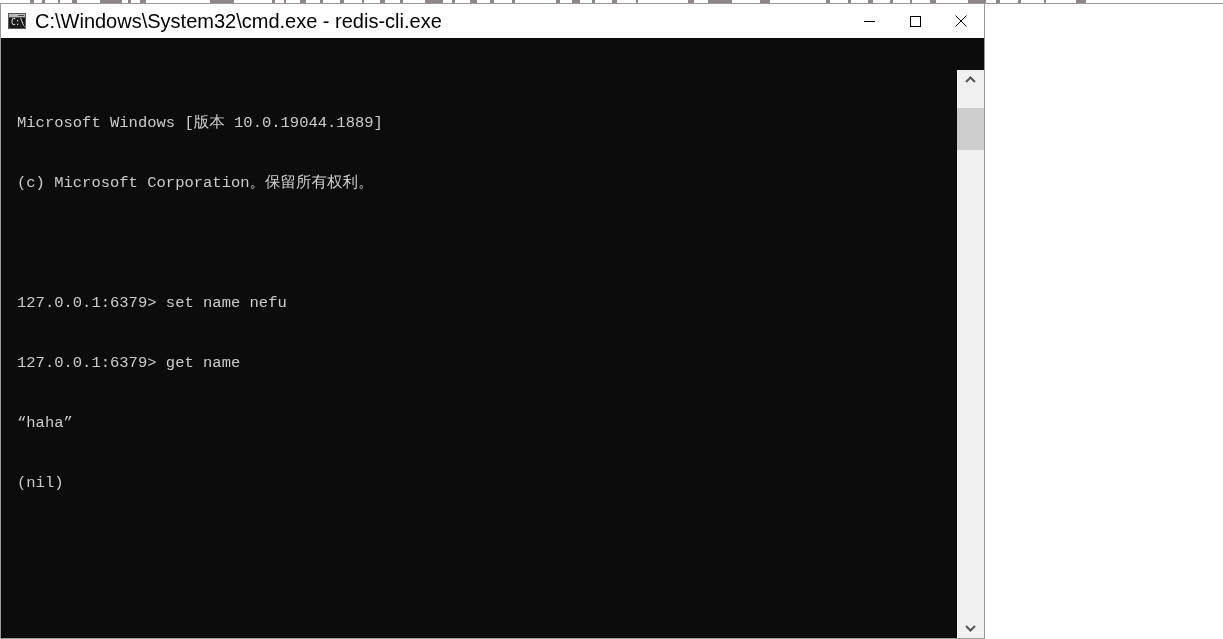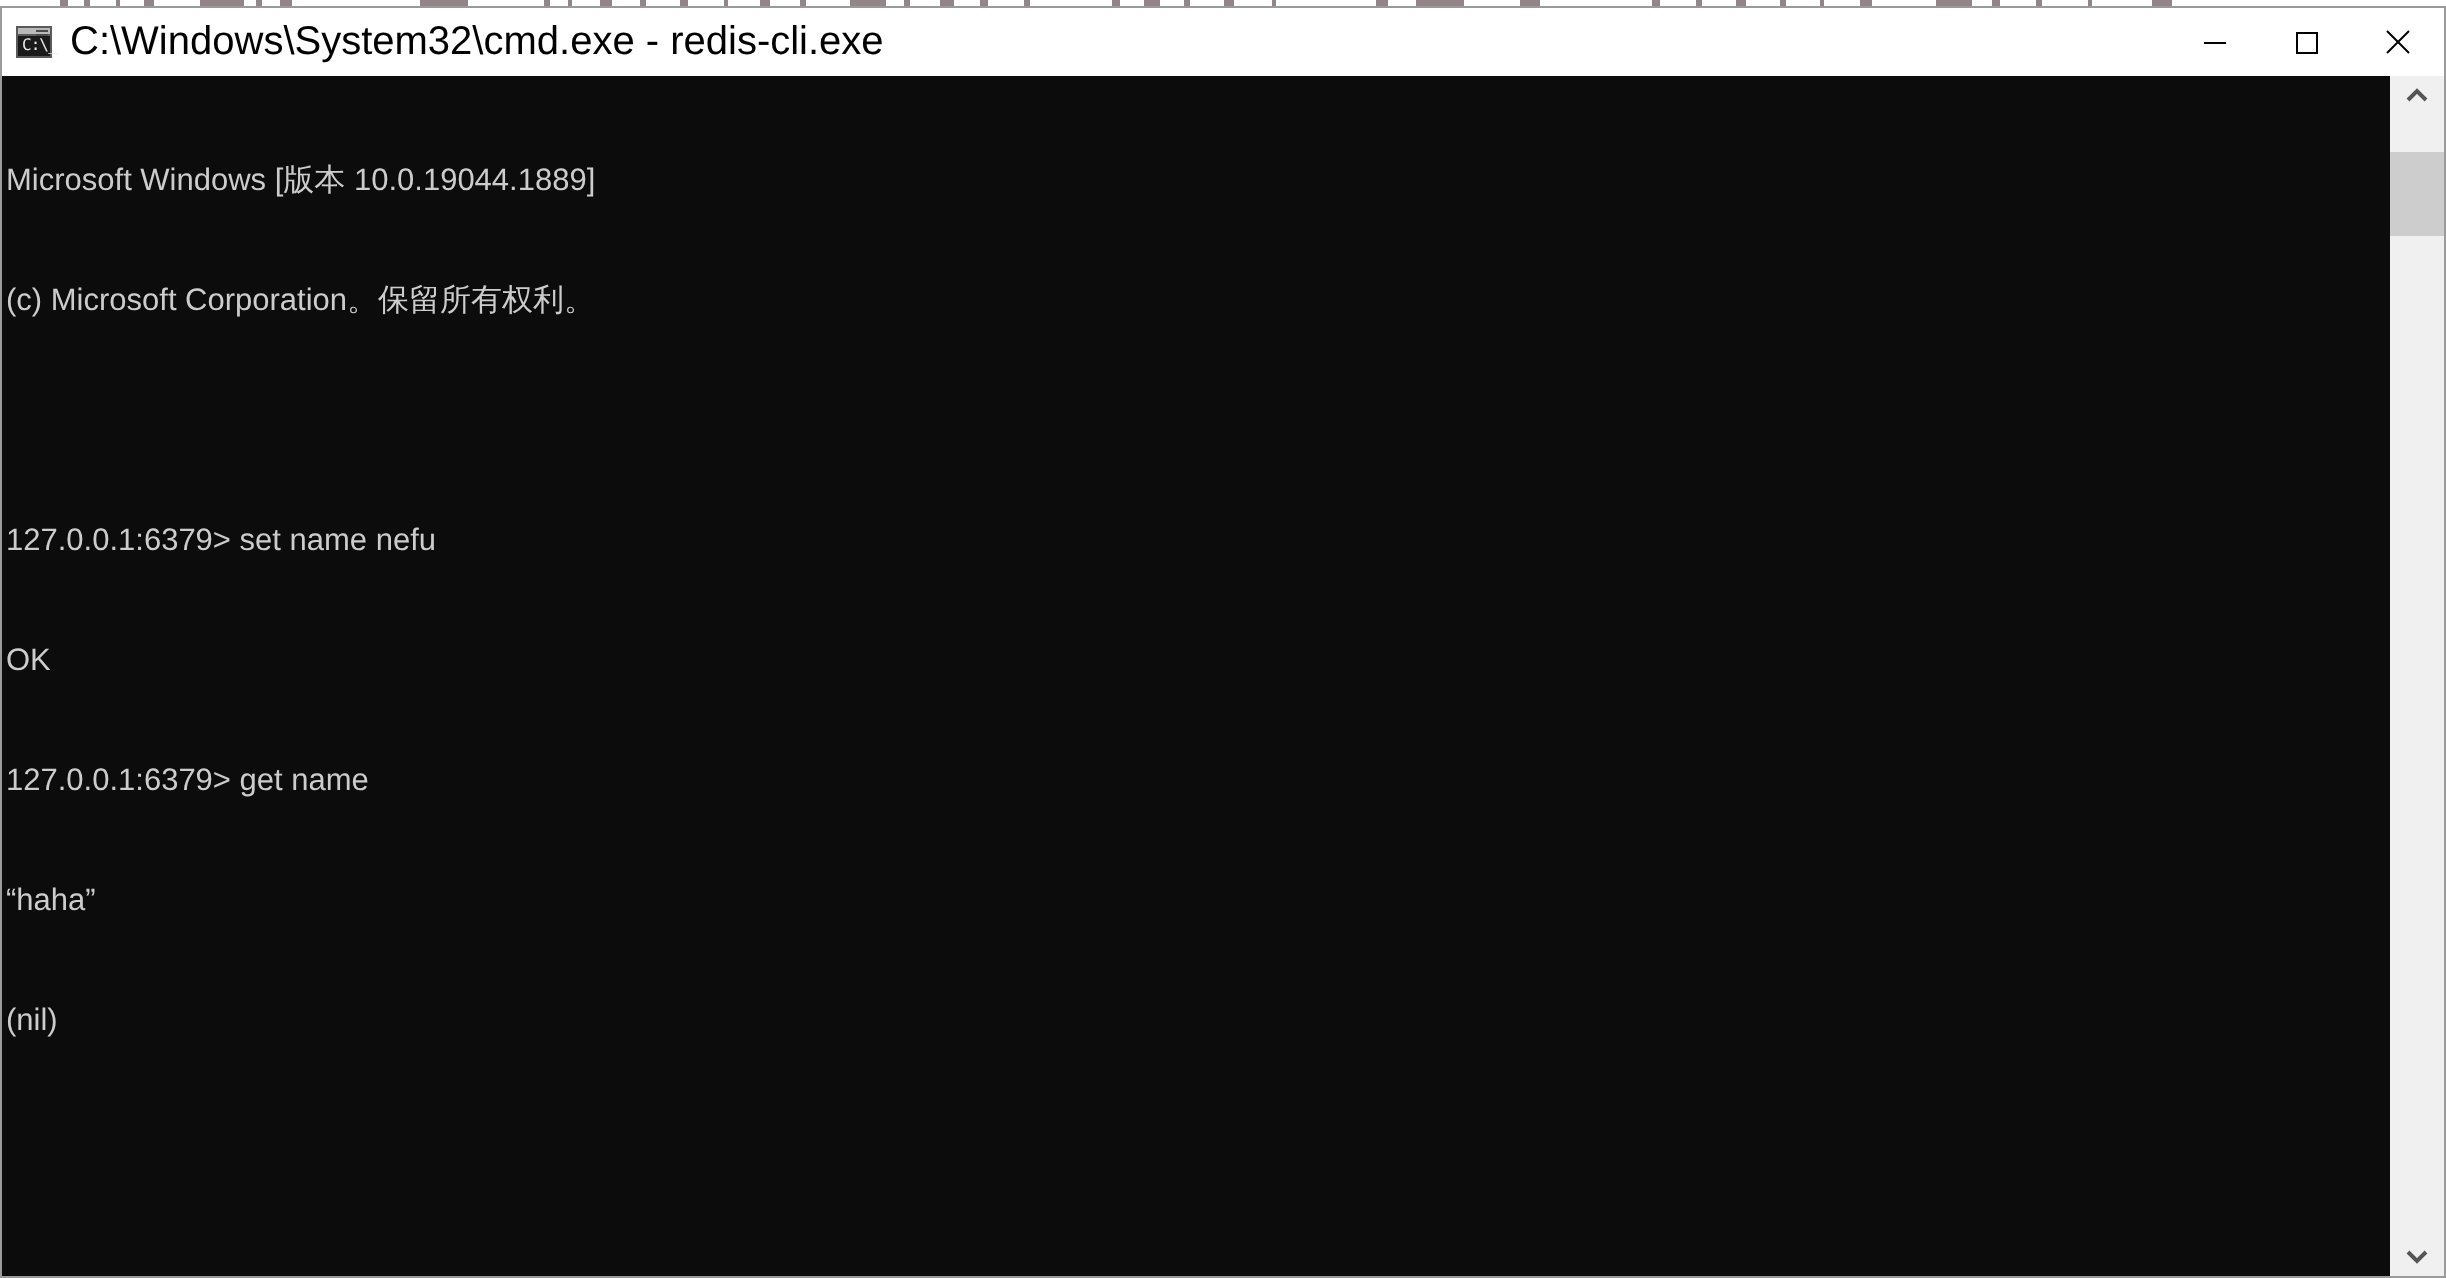--- a/index.html
+++ b/index.html
@@ -28,29 +28,30 @@
     top: 0;
     height: 3px;
     background: #6e5c60;
     opacity: .75;
   }
 
   .window {
     position: absolute;
     left: 0;
     top: 4px;
-    width: 1223px;
+    width: 985px;
     height: 635px;
     background: #0c0c0c;
     border-left: 1px solid #9b9b9b;
     border-right: 1px solid #9b9b9b;
     border-bottom: 1px solid #9b9b9b;
     box-sizing: border-box;
     display: flex;
     flex-direction: column;
+    gap: 32px;
   }
 
   .titlebar {
     height: 34px;
     min-height: 34px;
     background: #ffffff;
     display: flex;
     align-items: center;
     position: relative;
   }
@@ -122,25 +123,25 @@
     flex: 1 1 auto;
     display: flex;
     background: #0c0c0c;
     overflow: hidden;
   }
 
   .console {
     flex: 1 1 auto;
     background: #0c0c0c;
     color: #cccccc;
-    font-family: Liberation Sans, sans-serif;
+    font-family: Liberation Mono, monospace;
     font-size: 15.5px;
     line-height: 20px;
     white-space: pre;
-    padding: 3px 0 0 2px;
+    padding: 3px 0 0 16px;
     box-sizing: border-box;
     overflow: hidden;
     position: relative;
     letter-spacing: 0px;
   }
   .console .line {
     height: 20px;
     min-height: 20px;
   }
 
@@ -251,21 +252,20 @@
       </div>
     </div>
   </div>
 
   <div class="console-wrap">
     <div class="console">
       <div class="line">Microsoft Windows [版本 10.0.19044.1889]</div>
       <div class="line">(c) Microsoft Corporation。保留所有权利。</div>
       <div class="line"></div>
       <div class="line">127.0.0.1:6379&gt; set name nefu</div>
-      <div class="line">OK</div>
       <div class="line">127.0.0.1:6379&gt; get name</div>
       <div class="line">“haha”</div>
       <div class="line">(nil)</div>
       
       
       
       
       
       
       

